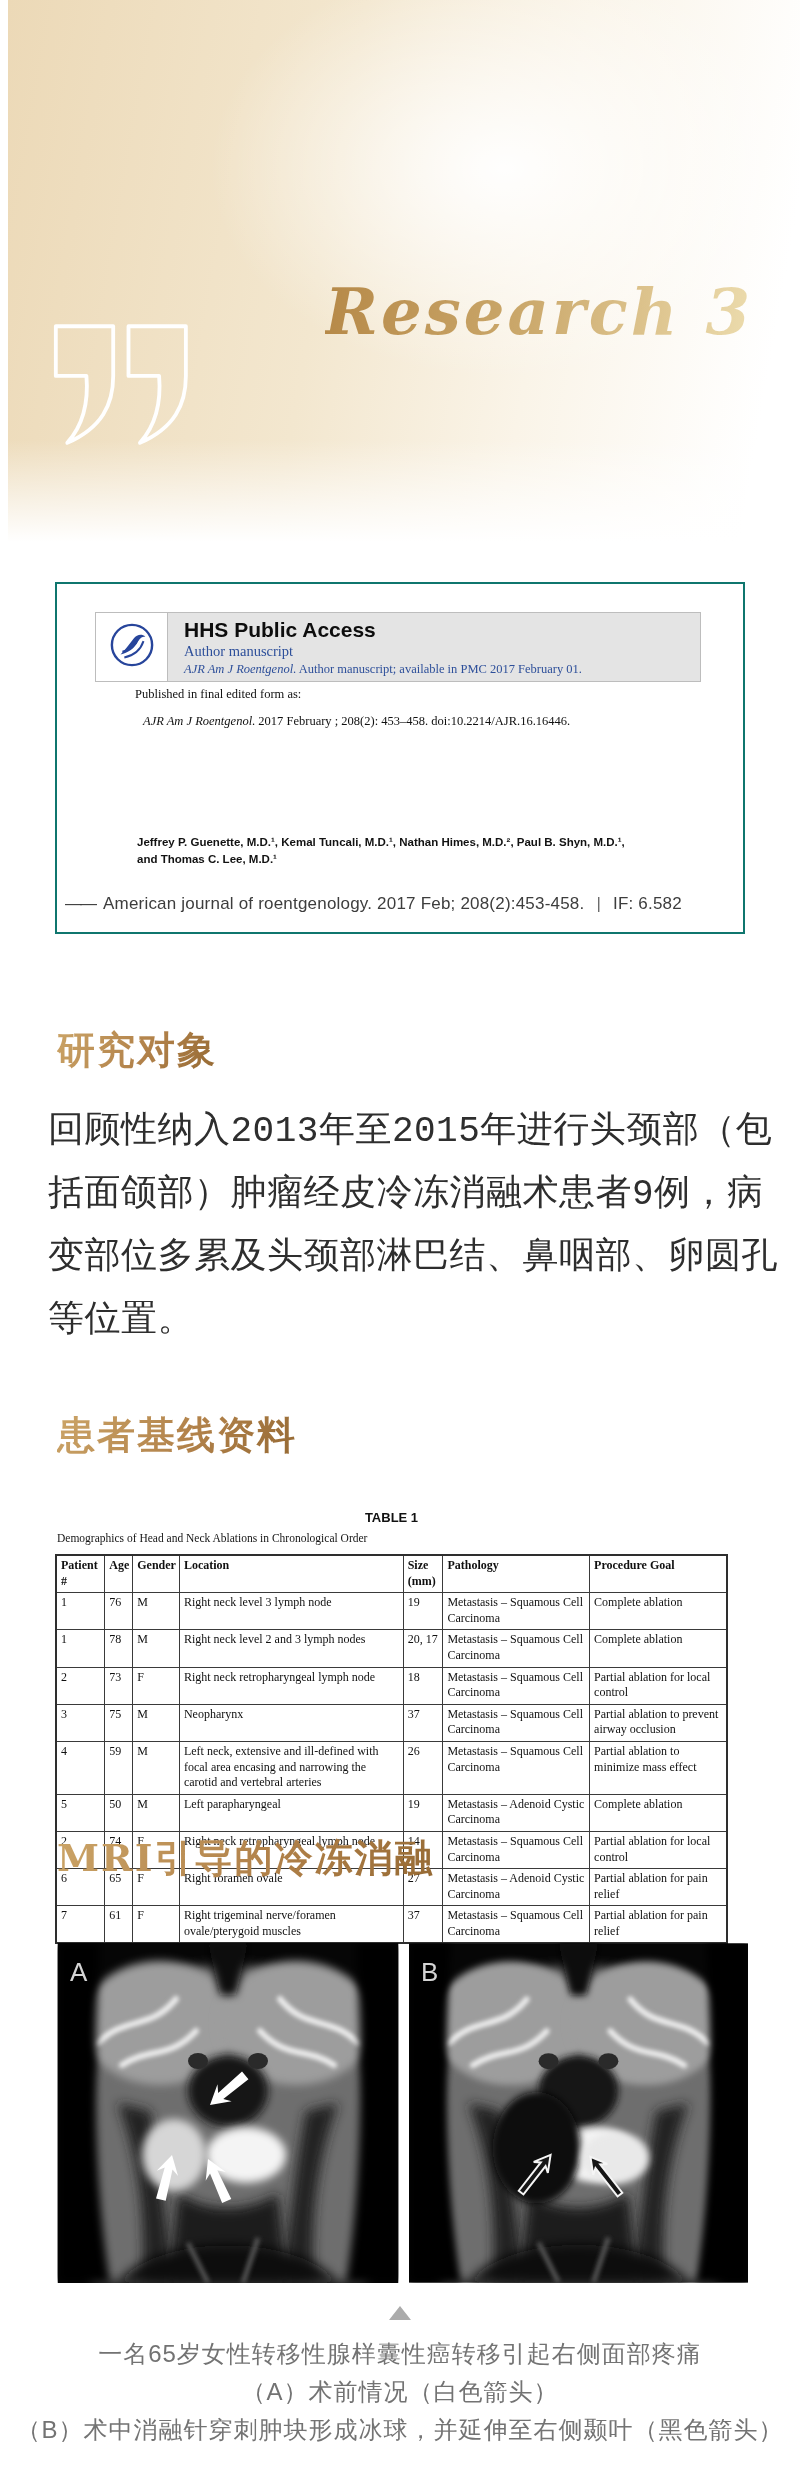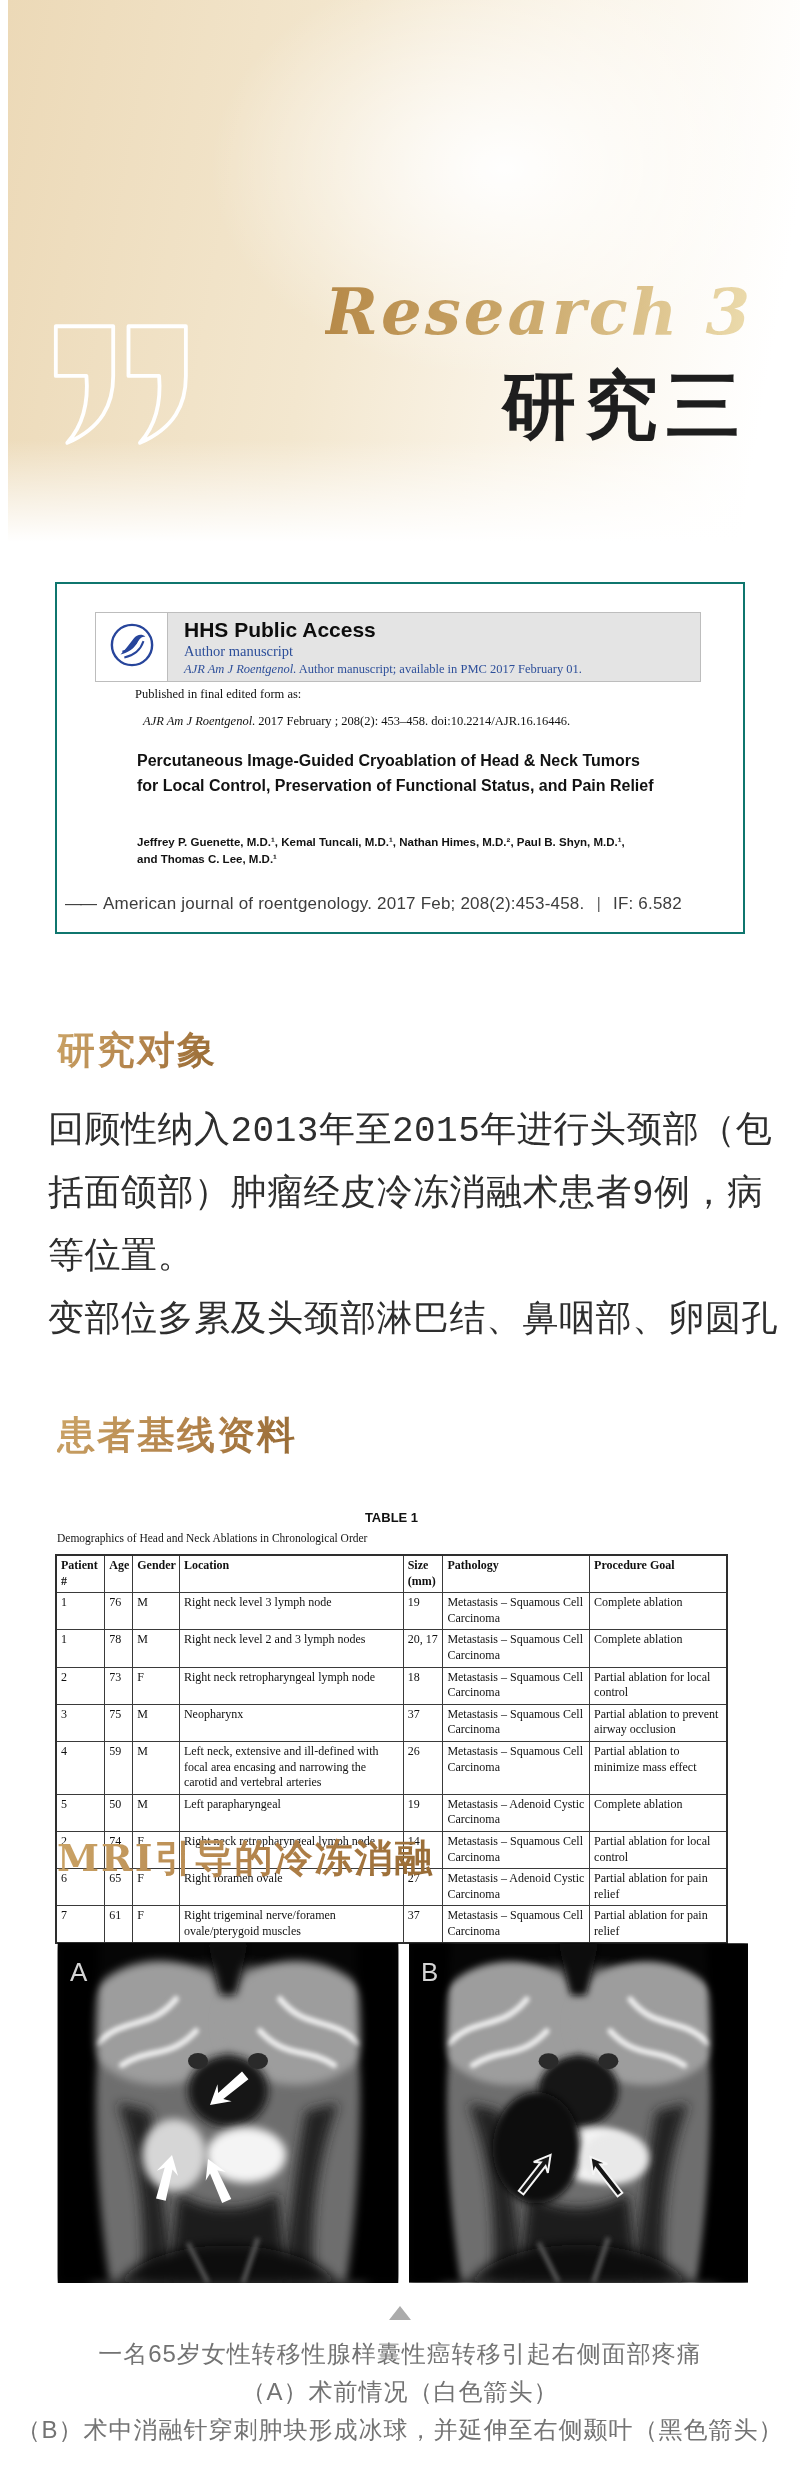--- a/index.html
+++ b/index.html
@@ -89,21 +89,20 @@
   <div class="hero">
     <div class="quote-wrap">
       <svg viewBox="0 0 160 132" width="153" height="127">
         <g fill="none" stroke="#ffffff" stroke-width="4" stroke-linejoin="round">
           <path d="M4,4 H64 V56 C64,86 52,110 16,126 C34,106 38,80 36,56 H4 Z"></path>
           <path d="M80,4 H140 V56 C140,86 128,110 92,126 C110,106 114,80 112,56 H80 Z"></path>
         </g>
       </svg>
     </div>
     <div class="title-en">Research 3</div>
-    <div class="title-cn">研究三</div>
     <div class="hero-fade"></div>
   </div>
 
   <div class="paper-card">
     <div class="hhs-bar">
       <div class="hhs-logo-cell">
         <span>
           <svg viewBox="0 0 48 48" width="46" height="46">
             <circle cx="24" cy="24" r="21" fill="#ffffff" stroke="#27459b" stroke-width="2.5"></circle>
             <path d="M12,34 C20,32 26,28 29,22 C31,18 34,15 38,15 C34,12 29,13 26,17 C22,22 18,28 12,34 Z" fill="#27459b"></path>
@@ -113,36 +112,35 @@
         </span>
       </div>
       <div class="hhs-text">
         <div class="hhs-title">HHS Public Access</div>
         <div class="hhs-sub">Author manuscript</div>
         <div class="hhs-avail"><span class="it">AJR Am J Roentgenol</span><span>. Author manuscript; available in PMC 2017 February 01.</span></div>
       </div>
     </div>
     <div class="pub-label">Published in final edited form as:</div>
     <div class="pub-ref"><span class="it">AJR Am J Roentgenol</span><span>. 2017 February ; 208(2): 453–458. doi:10.2214/AJR.16.16446.</span></div>
-    <div class="p-title">Percutaneous Image-Guided Cryoablation of Head &amp; Neck Tumors for Local Control, Preservation of Functional Status, and Pain Relief</div>
     <div class="p-authors">
       <div>Jeffrey P. Guenette, M.D.¹, Kemal Tuncali, M.D.¹, Nathan Himes, M.D.², Paul B. Shyn, M.D.¹,</div>
       <div>and Thomas C. Lee, M.D.¹</div>
     </div>
     <div class="p-cite">
       <span class="dash">——</span><span>American journal of roentgenology. 2017 Feb; 208(2):453-458.</span><span class="sep">|</span><span>IF: 6.582</span>
     </div>
   </div>
 
   <div class="sec-heading h-serif gold hd-subjects">研究对象</div>
   <div class="subjects-body">
     <div class="pl">回顾性纳入2013年至2015年进行头颈部（包</div>
     <div class="pl">括面颌部）肿瘤经皮冷冻消融术患者9例，病</div>
+    <div class="pl">变部位多累及头颈部淋巴结、鼻咽部、卵圆孔</div>
     <div class="pl">等位置。</div>
-    <div class="pl">变部位多累及头颈部淋巴结、鼻咽部、卵圆孔</div>
   </div>
 
   <div class="sec-heading h-sans gold hd-baseline">患者基线资料</div>
   <div class="tbl-label">TABLE 1</div>
   <div class="tbl-caption">Demographics of Head and Neck Ablations in Chronological Order</div>
   <table class="demo-table">
     <colgroup>
       <col style="width:49px">
         <col style="width:24px">
         <col style="width:30px">

